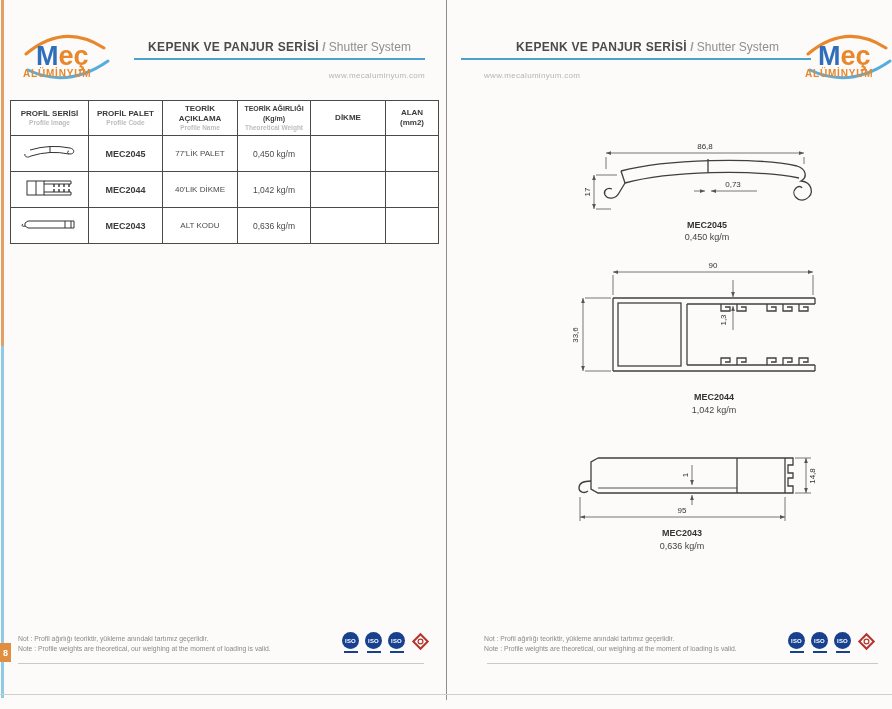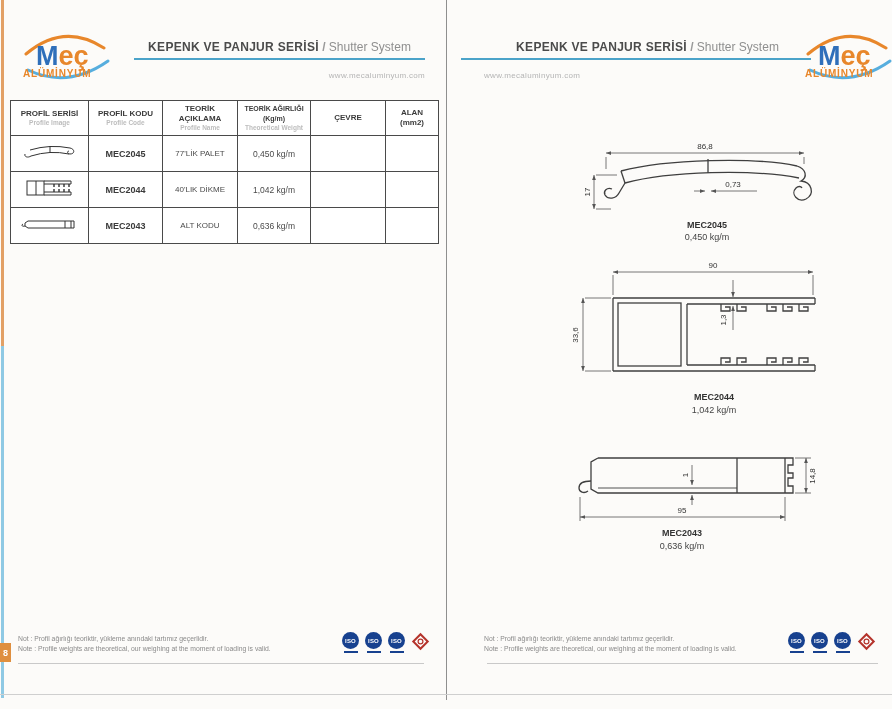--- a/index.html
+++ b/index.html
@@ -94,33 +94,33 @@
           <col style="width:75px">
           <col style="width:53px">
         </colgroup>
       <tbody>
           <tr>
         <th>
               <div class="th-m">PROFİL SERİSİ</div>
               <div class="th-s">Profile Image</div>
             </th>
         <th>
-              <div class="th-m">PROFİL KODU</div>
+              <div class="th-m">PROFİL PALET</div>
               <div class="th-s">Profile Code</div>
             </th>
         <th>
               <div class="th-m">TEORİK AÇIKLAMA</div>
               <div class="th-s">Profile Name</div>
             </th>
         <th>
               <div class="th-m" style="font-size:7px">TEORİK AĞIRLIĞI (Kg/m)</div>
               <div class="th-s">Theoretical Weight</div>
             </th>
         <th>
-              <div class="th-m">ÇEVRE</div>
+              <div class="th-m">DİKME</div>
             </th>
         <th>
               <div class="th-m">ALAN</div>
               <div class="th-m">(mm2)</div>
             </th>
       </tr>
       <tr>
         <td>
           <svg width="58" height="22" viewBox="0 0 58 22" fill="none" stroke="#333" stroke-width="1">
             <path d="M 9,9 Q 29,3 49,7"></path>

